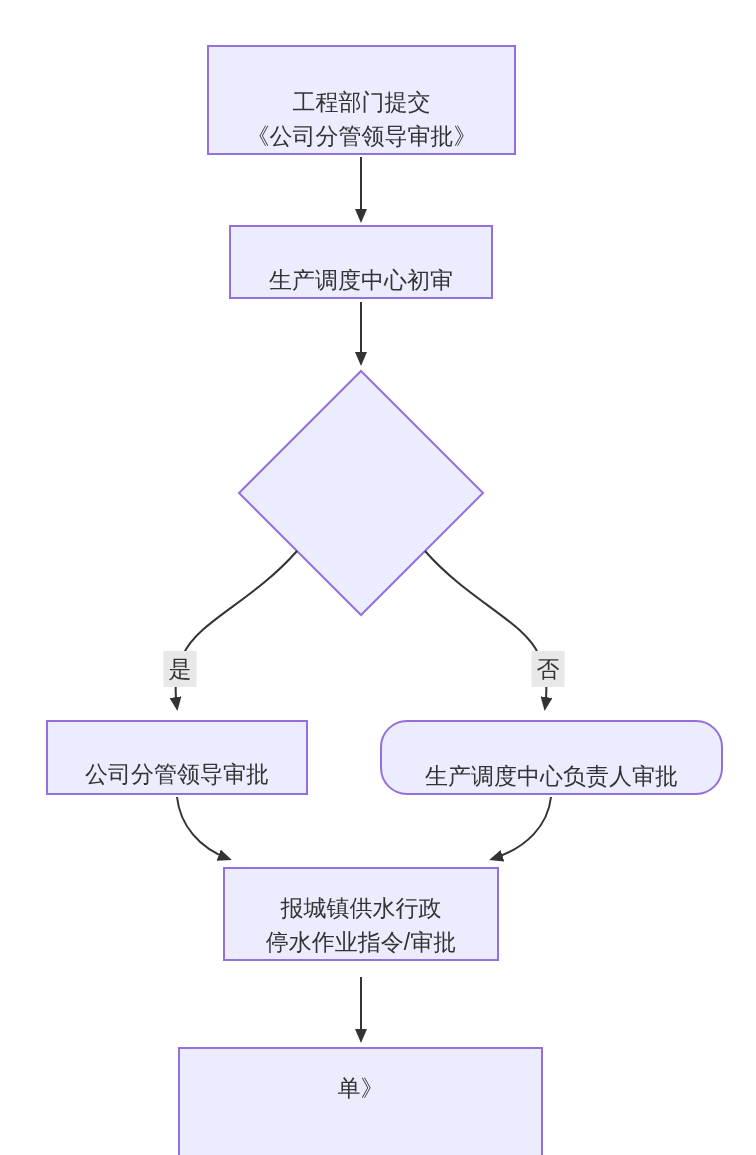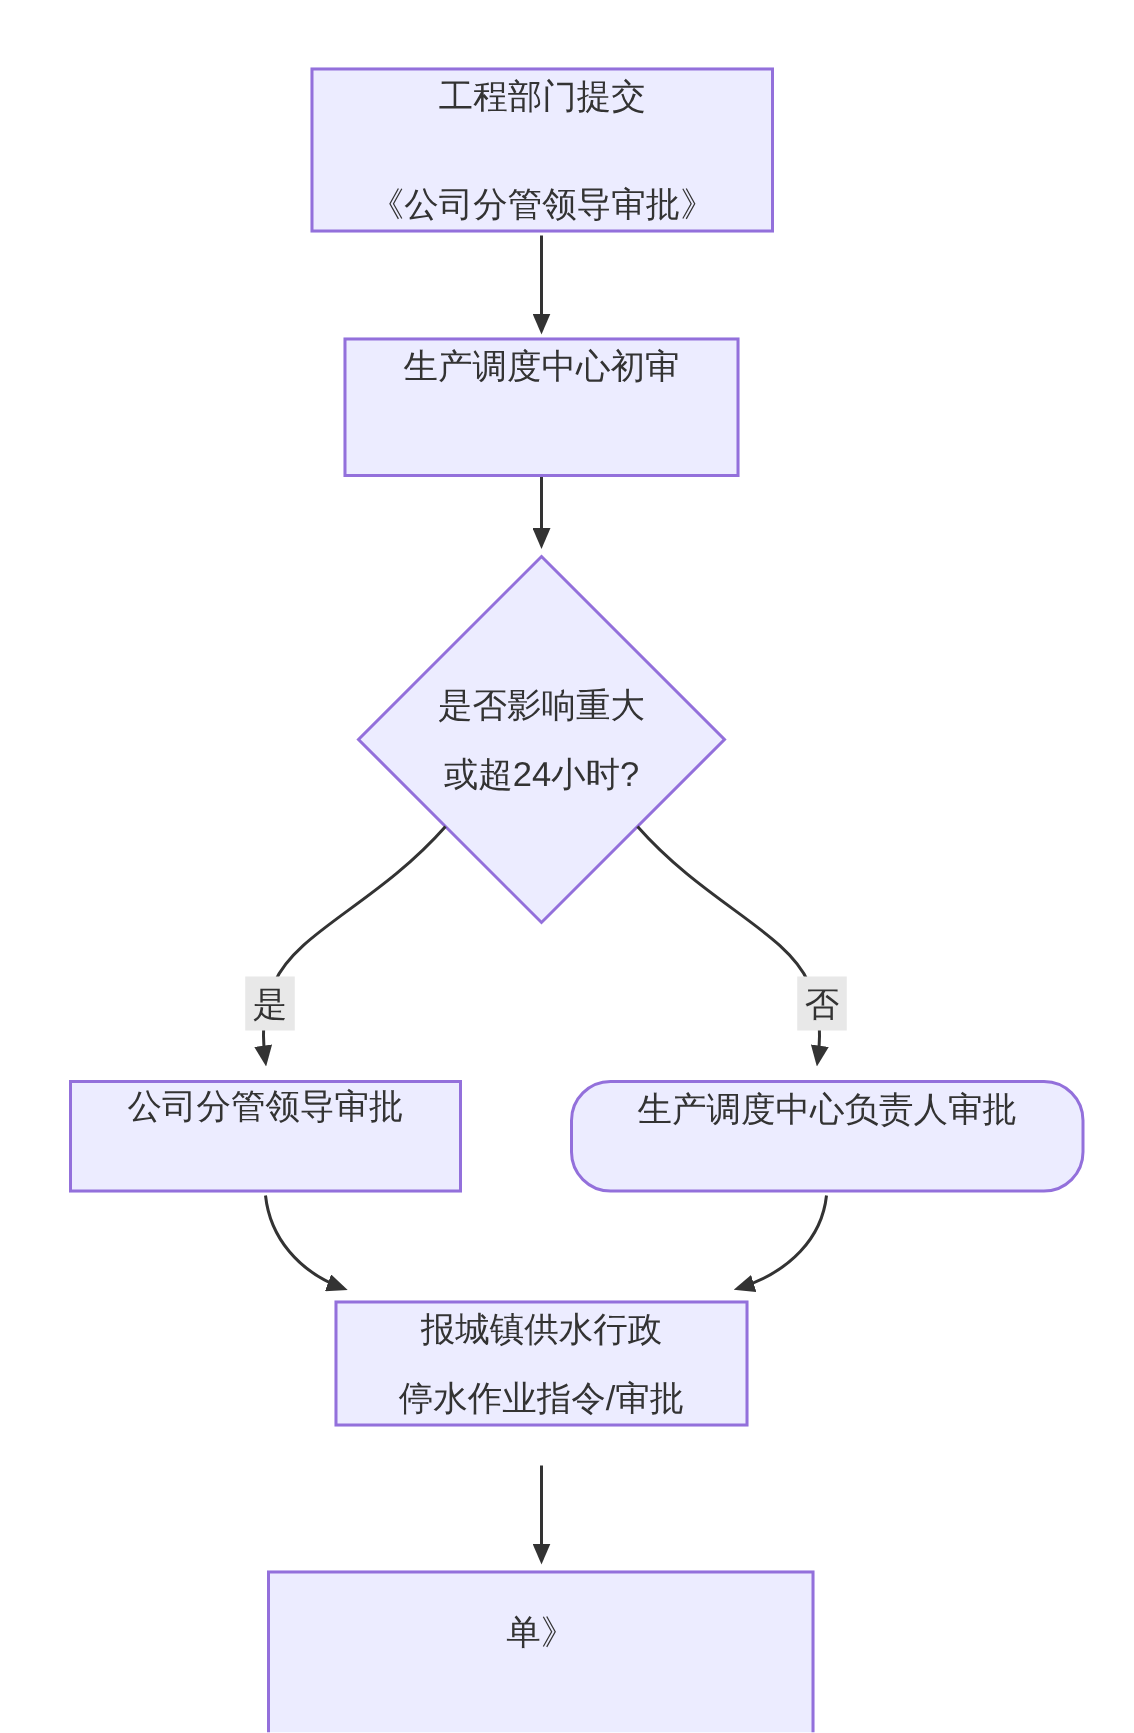--- a/index.html
+++ b/index.html
@@ -28,21 +28,21 @@
     box-sizing: border-box;
     background: #ECECFF;
     border: 2px solid #9370DB;
     color: #333333;
     font-size: 23px;
     line-height: 34px;
     text-align: center;
     display: flex;
     flex-direction: column;
     align-items: center;
-    justify-content: space-between;
+    justify-content: flex-end;
     z-index: 2;
   }
   .node.decision-text {
     background: transparent;
     border: none;
     z-index: 2;
   }
   .edge-label {
     position: absolute;
     transform: translate(-50%, -50%);
@@ -83,42 +83,38 @@
     <path d="M551 797 C548 825 527 848 492 859" fill="none" stroke="#333333" stroke-width="2" marker-end="url(#arrowhead)"></path>
 
     <path d="M361 977 L361 1040" fill="none" stroke="#333333" stroke-width="2" marker-end="url(#arrowhead)"></path>
   </svg>
 
   <div class="node" style="left:207px; top:45px; width:309px; height:110px;">
     <span>工程部门提交</span>
     <span>《公司分管领导审批》</span>
   </div>
 
-  <div class="node" style="left:229px; top:225px; width:264px; height:93px;">
+  <div class="node" style="left:229px; top:225px; width:264px; height:74px;">
     <span>生产调度中心初审</span>
   </div>
 
-  <div class="node decision-text" style="left:251px; top:453px; width:220px; height:80px;">
-    <span>是否影响重大</span>
-    <span>或超24小时?</span>
-  </div>
 
   <div class="edge-label" style="left:180px; top:669px;">是</div>
 
   <div class="edge-label" style="left:548px; top:669px;">否</div>
 
   <div class="node" style="left:46px; top:720px; width:262px; height:75px;font-family:Liberation Mono, monospace;">
     <span>公司分管领导审批</span>
   </div>
 
   <div class="node" style="left:380px; top:720px; width:343px; height:75px;border-radius:27px;">
     <span>生产调度中心负责人审批</span>
   </div>
 
-  <div class="node" style="left:223px; top:867px; width:276px; height:84px;">
+  <div class="node" style="left:223px; top:867px; width:276px; height:94px;">
     <span>报城镇供水行政</span>
     <span>停水作业指令/审批</span>
   </div>
 
   <div class="node" style="left:178px; top:1047px; width:365px; height:115px; justify-content:flex-start; padding-top:22px;">
     <span>单》</span>
   </div>
 
 </div>
 

